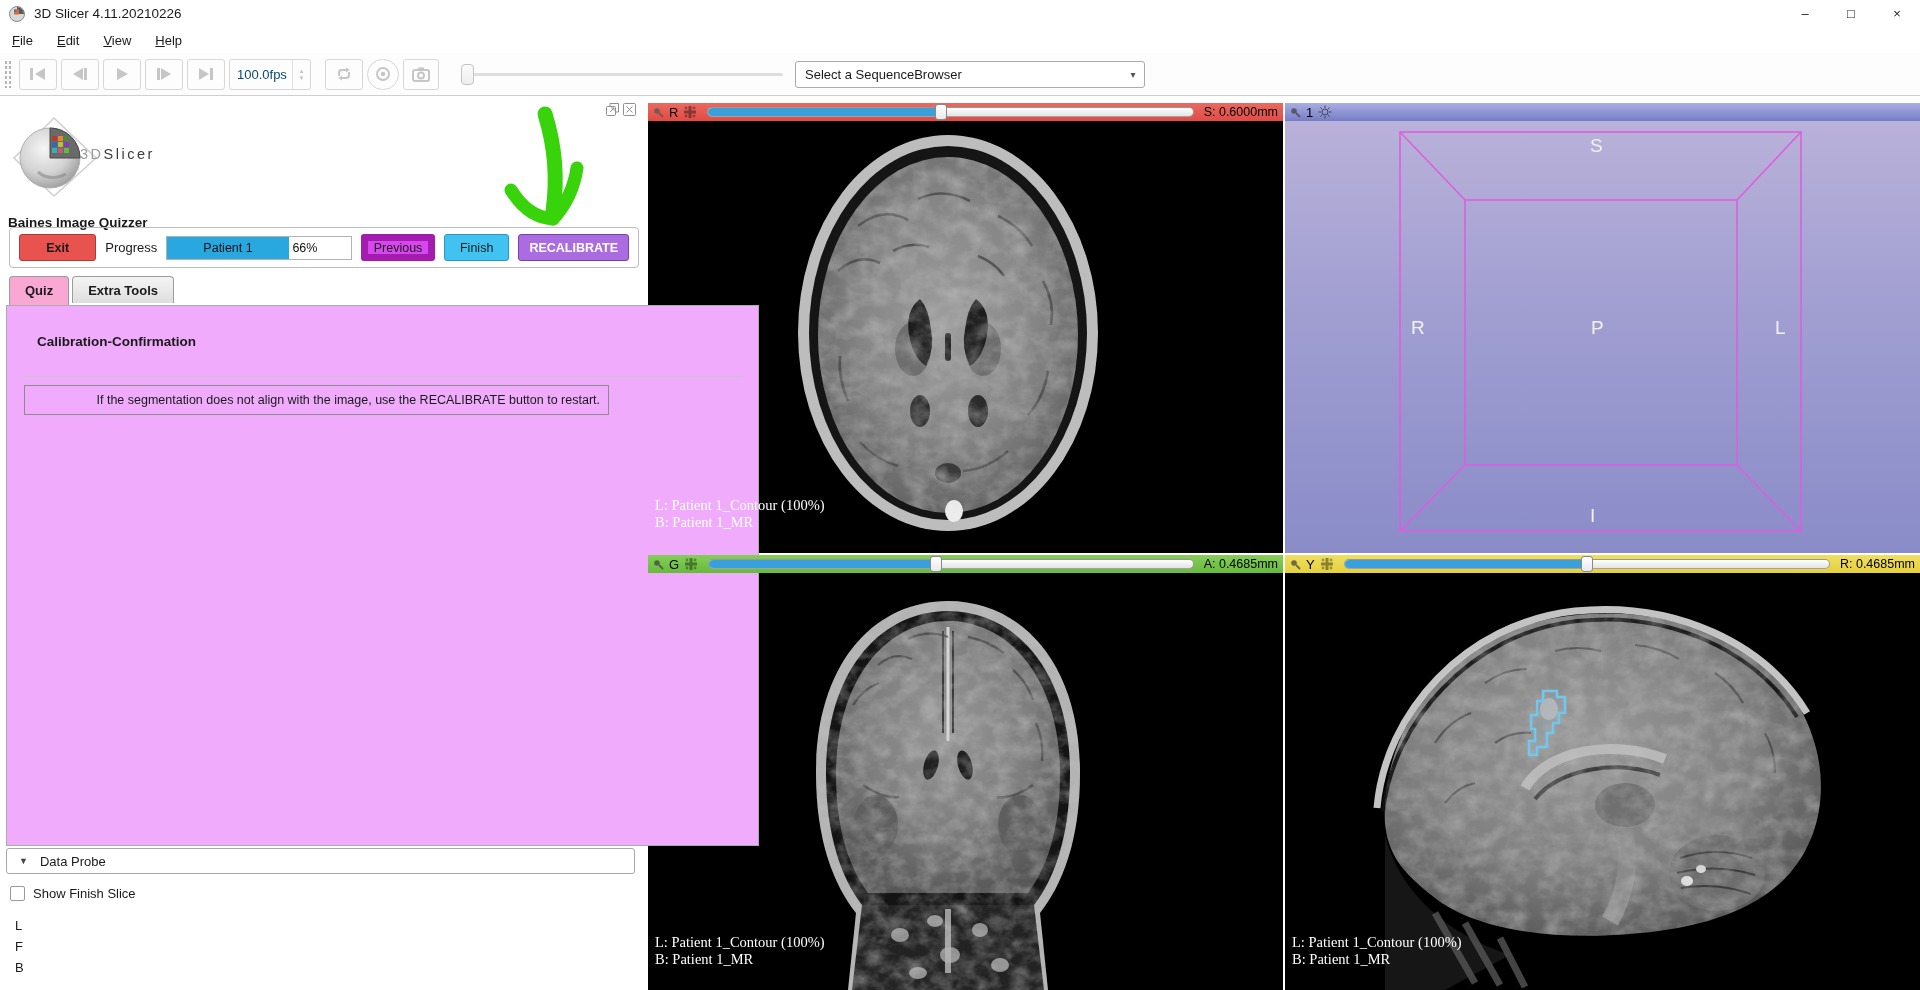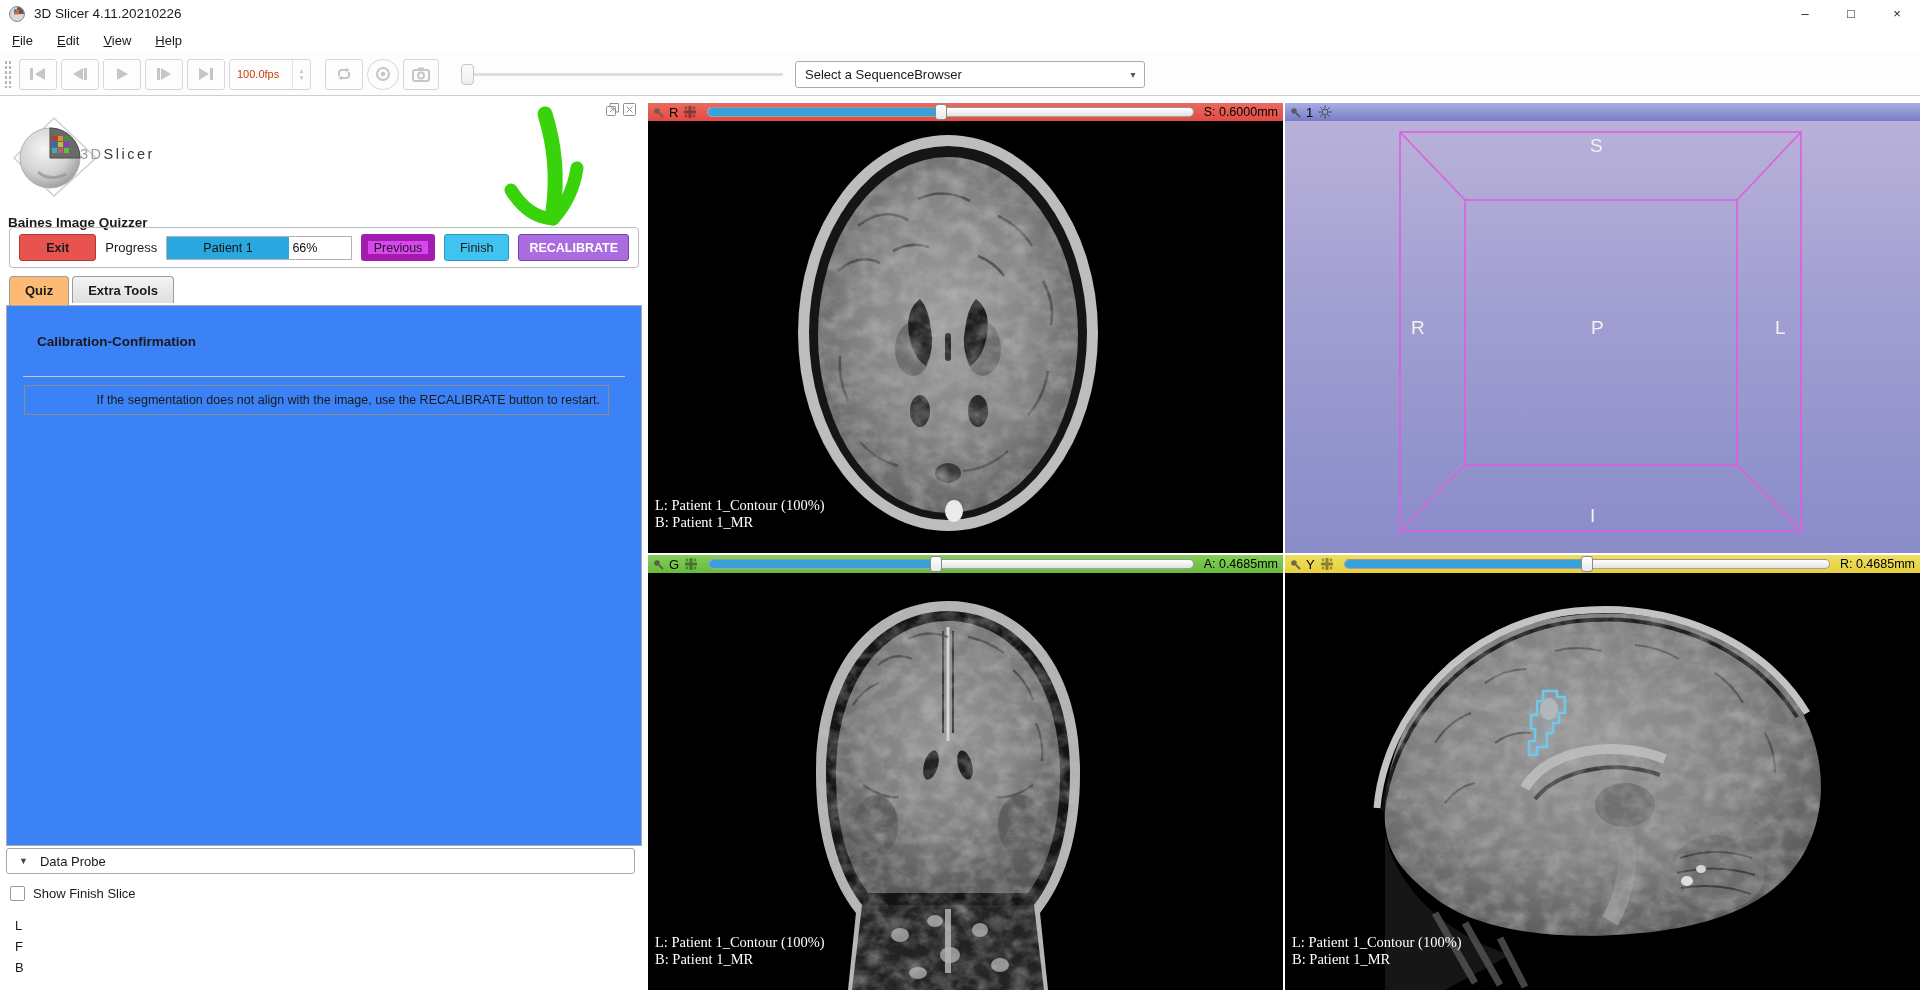--- a/index.html
+++ b/index.html
@@ -19,21 +19,21 @@
   .menu-item u { text-decoration:underline; }
   
   .toolbar { position:absolute; left:0; top:53px; width:1920px; height:43px; background:#fdfdfd;
     border-bottom:1px solid #cfcfcf; display:flex; align-items:center; }
   .drag-dots { width:9px; height:28px; margin:0 6px 0 4px;
     background-image:radial-gradient(#b5b5b5 1px, transparent 1.3px); background-size:4px 5px; }
   .tbtn { width:38px; height:31px; border:1px solid #d7d7d7; border-radius:3px; background:#fdfdfd;
     display:flex; align-items:center; justify-content:center; margin-right:4px; }
   .fpsbox { width:82px; height:31px; border:1px solid #d7d7d7; border-radius:3px; background:#fdfdfd;
     display:flex; align-items:center; margin-right:14px; }
-  .fpsbox .val { flex:1; font-size:11px; color:#c2410c; padding-left:7px; }
+  .fpsbox .val { flex:1; font-size:13px; color:#0c4a6e; padding-left:7px; }
   .spins { width:18px; height:100%; border-left:1px solid #e3e3e3; display:flex; flex-direction:column;
     align-items:center; justify-content:center; font-size:7px; color:#c2c2c2; line-height:7px; }
   .seq-slider { position:relative; width:322px; height:31px; margin:0 12px 0 18px; }
   .seq-slider .groove { position:absolute; left:12px; right:0; top:14px; height:3px;
     background:#dedede; border-radius:2px; }
   .seq-slider .shandle { position:absolute; left:0; top:5px; width:13px; height:21px;
     background:linear-gradient(#fbfbfb,#eee); border:1px solid #c4c4c4; border-radius:4px; }
   .combobox { width:350px; height:27px; border:1px solid #ababab; border-radius:3px; background:#fff;
     display:flex; align-items:center; font-size:13px; padding-left:9px; }
   .combobox .arrow { margin-left:auto; width:22px; text-align:center; color:#555; font-size:10px; }
@@ -55,23 +55,23 @@
   .prog-label { font-size:13px; }
   .progressbar { position:relative; width:190px; height:24px; border:1px solid #b2b2b2; background:#fff; overflow:hidden; }
   .pfill { height:100%; background:#29a8e0; display:flex; align-items:center; justify-content:center;
     font-size:12.5px; color:#111; }
   .ppercent { position:absolute; left:68%; top:0; height:100%; display:flex; align-items:center;
     font-size:12.5px; color:#111; }
   .tabs { position:absolute; left:9px; top:180px; display:flex; }
   .tab { padding:6px 15px 5px 15px; border:1px solid #9c9c9c; border-bottom:none;
     border-radius:4px 4px 0 0; background:linear-gradient(#f4f4f4,#dedede); font-size:13px;
     font-weight:bold; margin-right:3px; position:relative; }
-  .tab.active { background:#fdba74; z-index:3; padding-bottom:7px; margin-bottom:-2px; }
-  .tabpane { position:absolute; left:6px; top:209px; width:636px; height:541px;
-    border:1px solid #ababab; background:#3b82f6; z-index:1; }
+  .tab.active { background:#f9a8d4; z-index:3; padding-bottom:7px; margin-bottom:-2px; }
+  .tabpane { position:absolute; left:6px; top:209px; width:753px; height:541px;
+    border:1px solid #ababab; background:#f0abfc; z-index:1; }
   .q-heading { position:absolute; left:30px; top:28px; font-size:13.5px; font-weight:bold; }
   .q-hline { position:absolute; left:16px; right:16px; top:70px; height:1px; background:#c6c6c6; }
   .q-instr { position:absolute; left:17px; top:79px; width:585px; min-height:29px;
     border:1px solid #8c8c8c; font-size:12.5px; padding:7px 8px;text-align:right; }
   .dataprobe { position:absolute; left:6px; top:752px; width:629px; height:26px;
     border:1px solid #a8a8a8; border-radius:3px; display:flex; align-items:center; gap:12px;
     padding-left:12px; font-size:13px; background:#fff; }
   .dp-arrow { font-size:9px; color:#444; }
   .checkrow { position:absolute; left:10px; top:790px; display:flex; align-items:center; gap:8px; font-size:13px; }
   .checkbox { width:15px; height:15px; border:1px solid #9a9a9a; border-radius:2px; background:#fff; }

